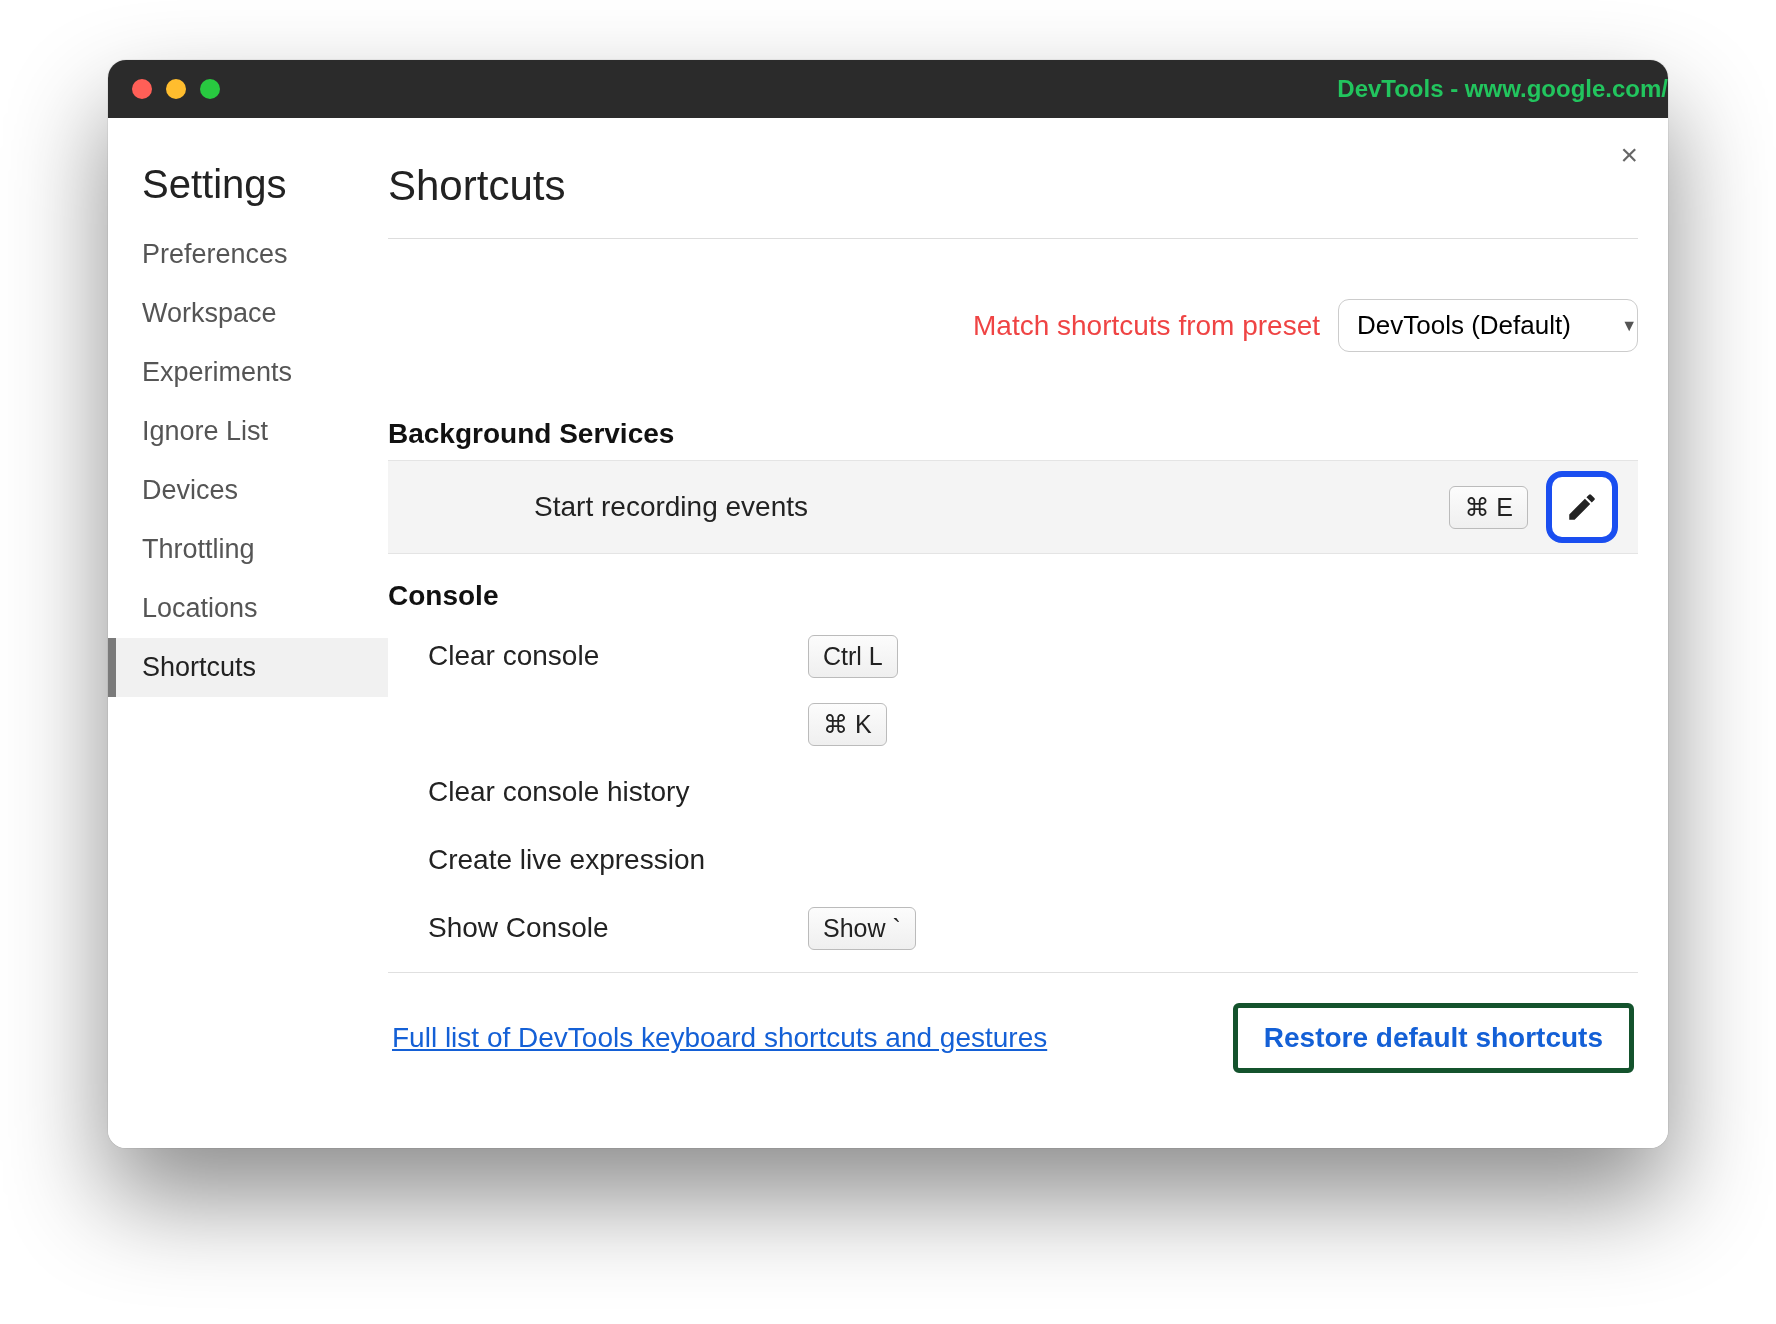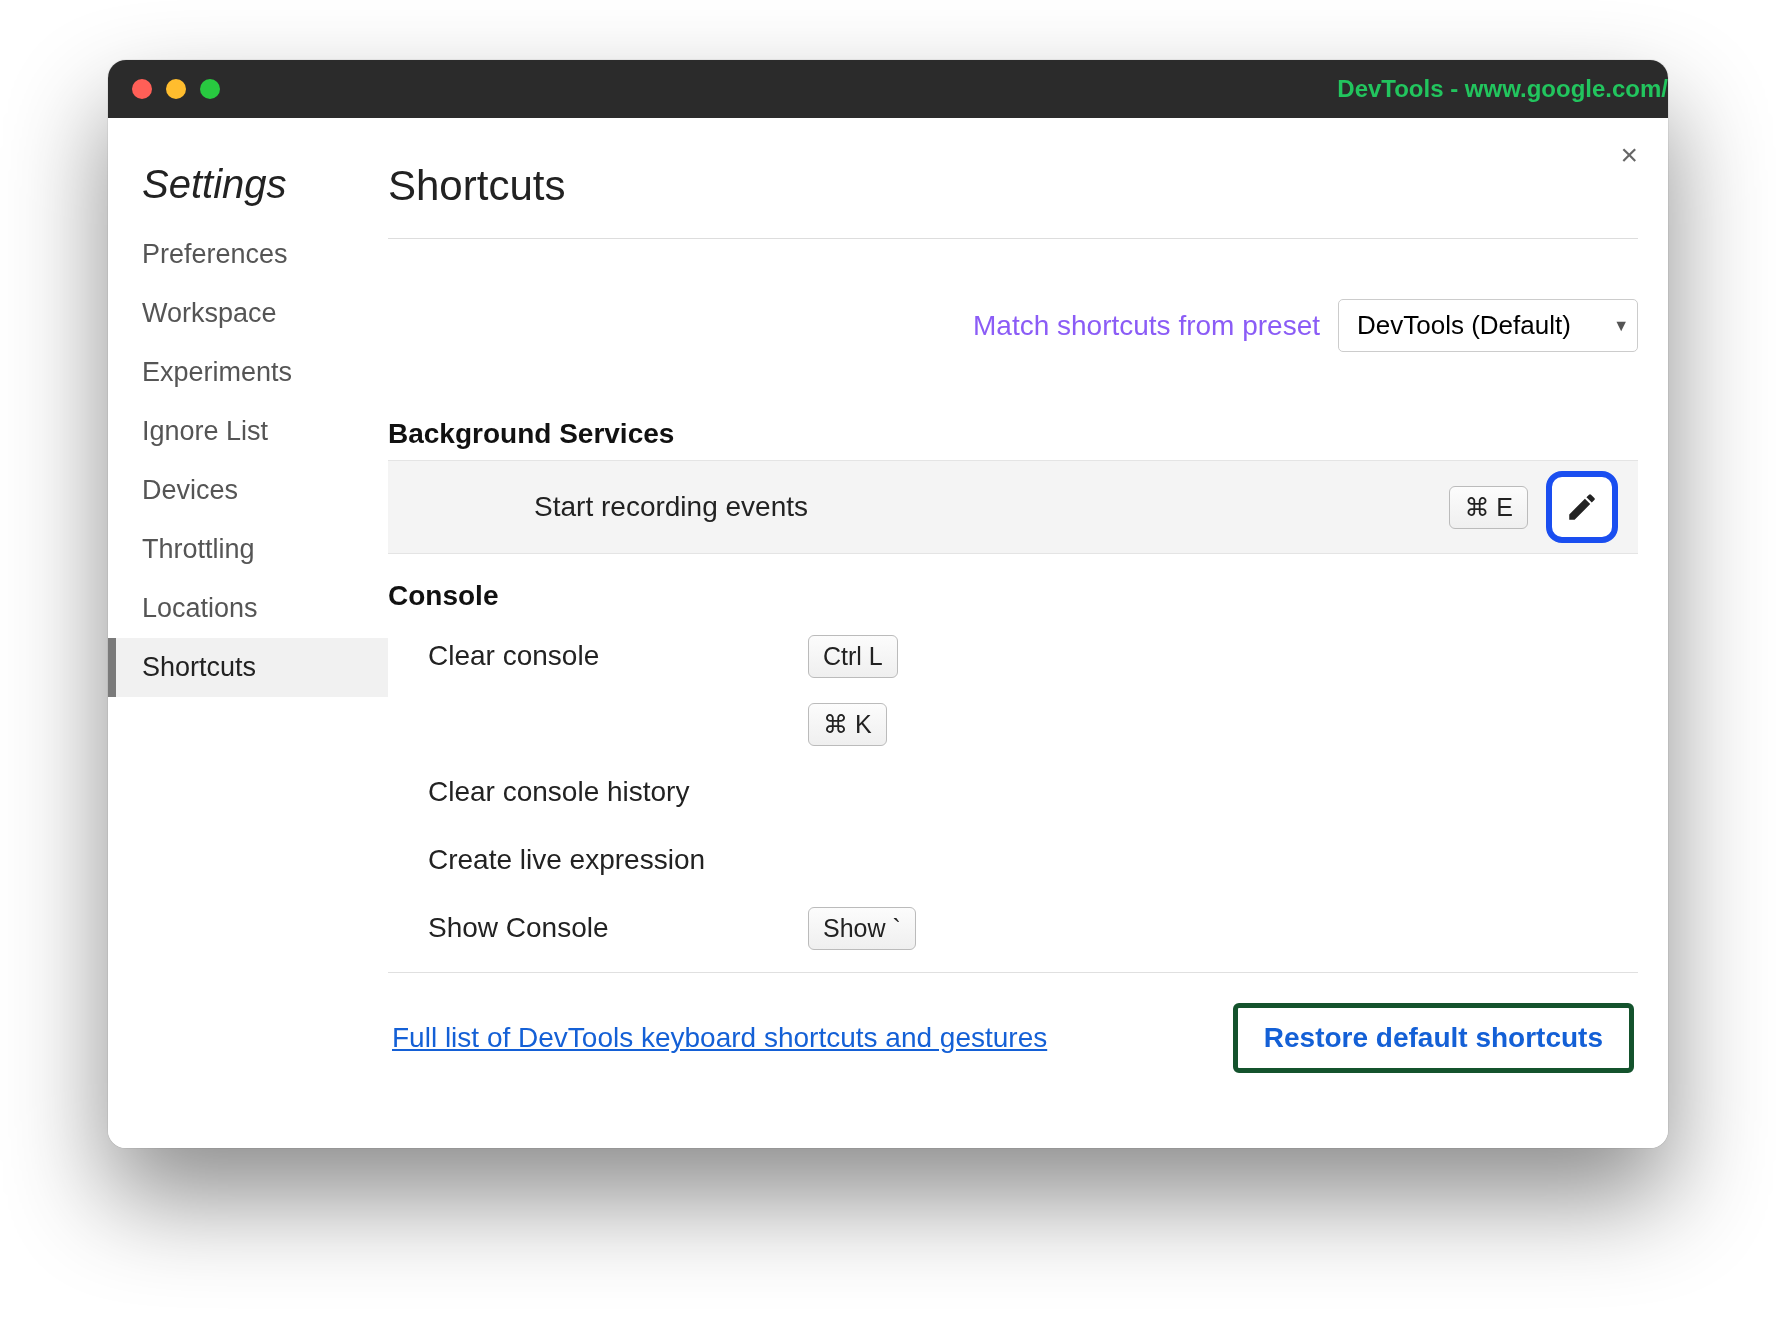--- a/index.html
+++ b/index.html
@@ -71,21 +71,20 @@
   .sidebar {
     width: 280px;
     padding-top: 44px;
     flex-shrink: 0;
   }
   .sidebar h1 {
     font-size: 40px;
     font-weight: 500;
     color: #222;
     padding: 0 0 18px 34px;
-    font-style: italic;
   }
   .nav-item {
     font-size: 27px;
     color: #555;
     padding: 14px 0 14px 34px;
     cursor: pointer;
     position: relative;
   }
   .nav-item.active {
     background: #f1f1f1;
@@ -111,31 +110,31 @@
   .hr { border: none; border-top: 1px solid #ddd; }
   .preset-row {
     display: flex;
     justify-content: flex-end;
     align-items: center;
     gap: 18px;
     padding: 60px 0 40px 0;
   }
   .preset-label {
     font-size: 28px;
-    color: #8b5cf6;
+    color: #ef4444;
   }
   .select {
     display: flex;
     align-items: center;
     justify-content: space-between;
     border: 1px solid #ccc;
-    border-radius: 5px;
+    border-radius: 11px;
     background: #fff;
     font-size: 26px;
-    padding: 10px 8px 10px 18px;
+    padding: 10px 0 10px 18px;
     min-width: 300px;
     cursor: pointer;
   }
   .select .caret {
     font-size: 16px;
     color: #555;
     margin-left: 14px;
   }
   .section-title {
     font-size: 28px;

